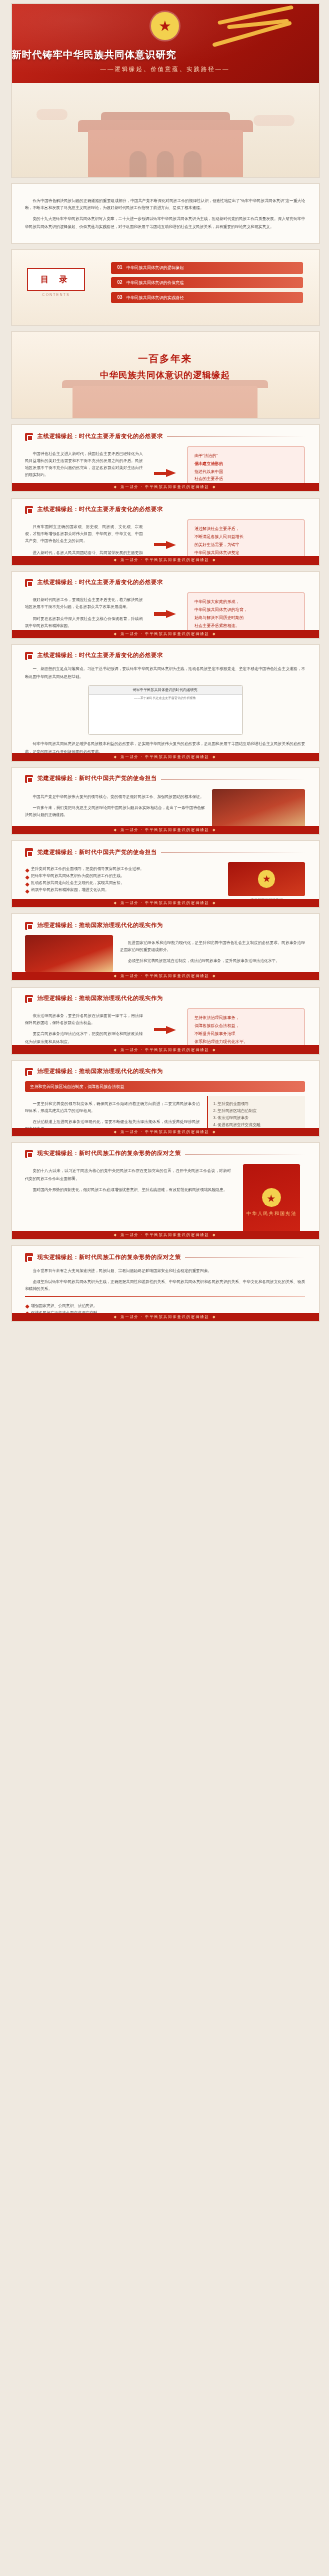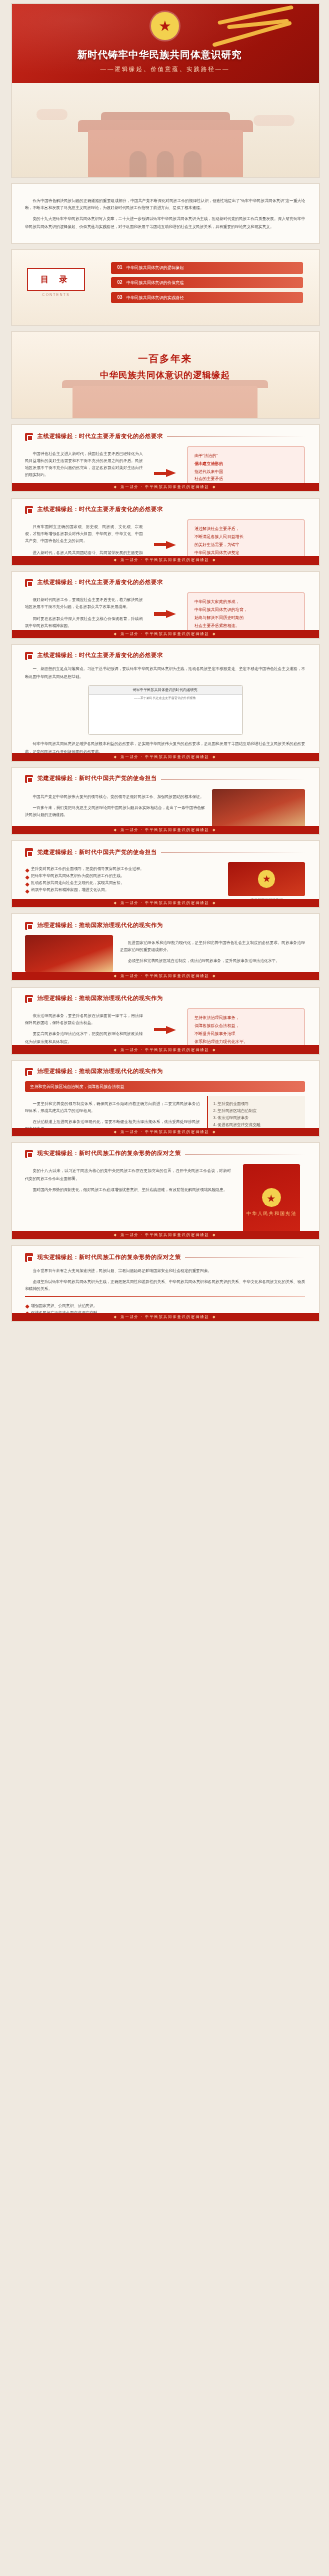--- a/index.html
+++ b/index.html
@@ -45,21 +45,20 @@
     display:flex; align-items:center; justify-content:center;
     box-shadow:0 0 0 1.5px rgba(255,255,255,.25);
   }
   .star-emblem span { color:#b4180d; font-size:14.4px; line-height:1; }
   .ribbons { position:absolute; right:9.3px; top:5.2px; width:103px; height:41px; opacity:.85;}
   .ribbon {
     position:absolute; height:3.6px; border-radius:2.1px; background:#ffd24a;
   }
   .big-title {
     position:absolute; left:0; right:11px; top:45px;
-    text-align:center;
     font-size:9.8px; font-weight:700; letter-spacing:0.5px;
     color:#fff;
     text-shadow:0 1px 2.1px rgba(0,0,0,.35);
   }
   .sub-title {
     position:absolute; left:0; right:0; top:62px;
     text-align:center; font-size:5.7px; color:#ffe9c8; letter-spacing:1.5px;
   }
   .title-bottom {
     position:absolute; left:0; right:0; bottom:0; height:94px;

